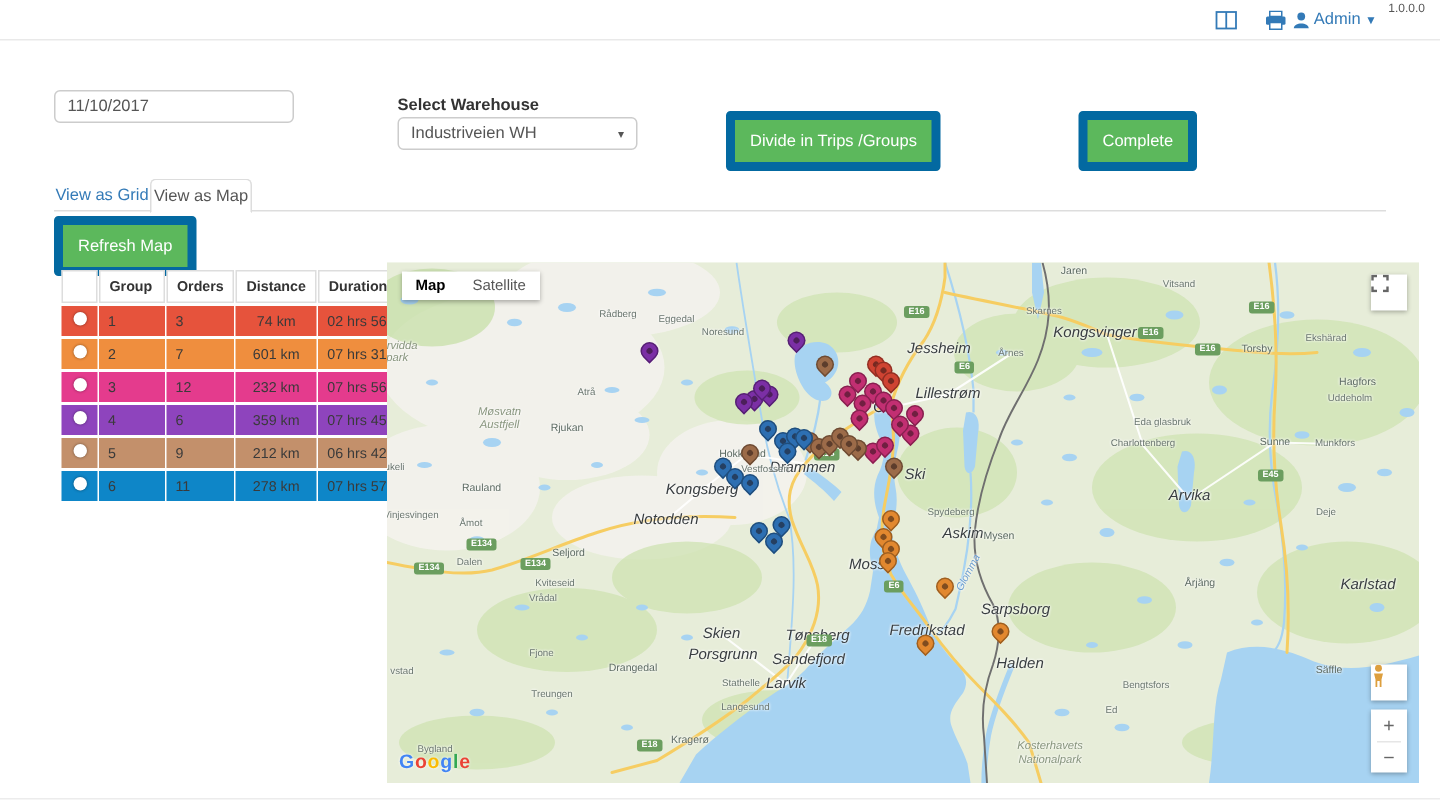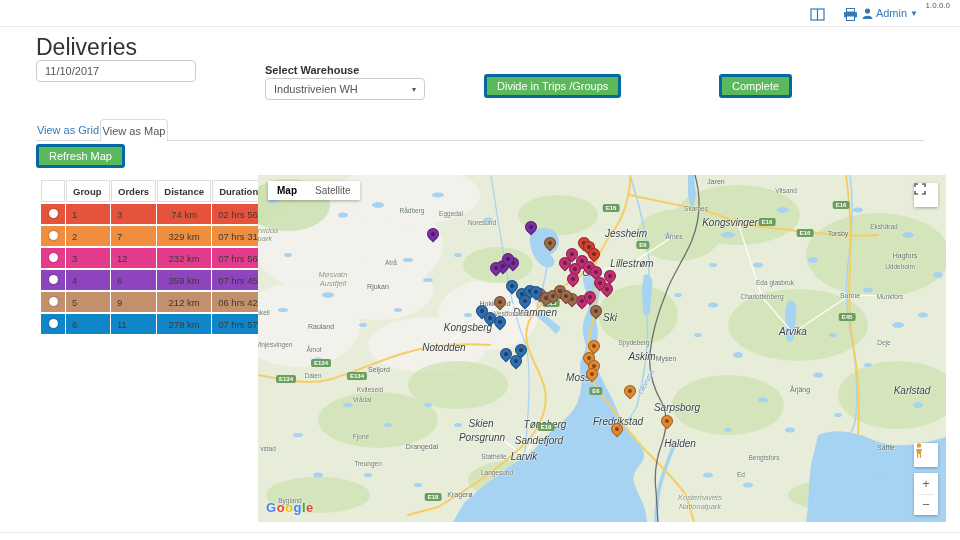--- a/index.html
+++ b/index.html
@@ -8,21 +8,21 @@
   .version{position:absolute;top:1px;right:10px;font-size:8px;color:#555;}
   .topbar{position:absolute;top:0;left:0;right:0;height:26px;border-bottom:1px solid #e9e9e9;}
   .top-icon{position:absolute;top:7px;cursor:pointer;}
   .admin{position:absolute;top:7px;right:42px;color:#337ab7;font-size:11px;cursor:pointer;display:flex;align-items:center;gap:3px;}
   .caret{font-size:8px;}
   
   .page-title{position:absolute;left:36px;top:34px;font-size:23px;color:#333;font-weight:400;}
   .field-label{position:absolute;font-size:11px;font-weight:bold;color:#333;}
   .tbox{position:absolute;height:20px;border:1px solid #ccc;border-radius:4px;background:#fff;font-size:11px;color:#555;display:flex;align-items:center;padding:0 8px;}
   .sel{justify-content:space-between;cursor:pointer;}
-  .btn{position:absolute;background:#5cb85c;border:3px solid #0369a1;border-radius:3px;color:#fff;font-size:11px;padding:3px 10px;cursor:pointer;}
+  .btn{position:absolute;background:#5cb85c;border:6px solid #0369a1;border-radius:3px;color:#fff;font-size:11px;padding:8px 10px;cursor:pointer;}
   
   .tabline{position:absolute;left:36px;right:36px;top:140px;height:1px;background:#ddd;}
   .tab{position:absolute;top:119px;height:21px;display:flex;align-items:center;justify-content:center;font-size:11px;cursor:pointer;z-index:2;}
   .tab-inactive{left:36px;width:64px;color:#337ab7;}
   .tab-active{left:100px;width:66px;color:#555;background:#fff;border:1px solid #ddd;border-bottom:1px solid #fff;border-radius:4px 4px 0 0;}
   
   .grp-table{position:absolute;left:40px;top:178px;border-collapse:separate;border-spacing:1px 2px;font-size:9.5px;}
   .grp-table th{border:1px solid #ddd;background:#fff;font-weight:bold;padding:3px 6px;text-align:left;height:14px;color:#333;}
   .grp-table td{padding:3px 6px;height:14px;color:#3a3a3a;}
   .grp-table th.c0,.grp-table td.c0{width:16px;text-align:center;padding:3px 3px;}
@@ -81,21 +81,20 @@
     <div class="admin">
       <svg width="11" height="11">
           <circle cx="5.5" cy="3" r="2.6" fill="#337ab7"></circle>
           <path d="M0.5,11 C0.5,6.5 10.5,6.5 10.5,11 Z" fill="#337ab7"></path>
         </svg>
       <span>Admin</span>
       <span class="caret">▼</span>
     </div>
   </div>
 
-  <div class="page-title">Deliveries</div>
 
   <div class="field-label" style="left:36px;top:64px;">Select Date</div>
   <div class="tbox" style="left:36px;top:60px;width:142px;">
     <span>11/10/2017</span>
   </div>
 
   <div class="field-label" style="left:265px;top:64px;">Select Warehouse</div>
   <div class="tbox sel" style="left:265px;top:78px;width:142px;">
     <span>Industriveien WH</span>
     <span style="font-size:8px;color:#555;">▾</span>
@@ -125,21 +124,21 @@
           <td class="c0"><span class="radio"></span></td>
           <td class="c1">1</td>
           <td class="c2">3</td>
           <td class="c3">74 km</td>
           <td class="c4">02 hrs 56 mins</td>
         </tr>
         <tr style="background: rgb(239, 142, 62);">
           <td class="c0"><span class="radio"></span></td>
           <td class="c1">2</td>
           <td class="c2">7</td>
-          <td class="c3">329 km</td>
+          <td class="c3">601 km</td>
           <td class="c4">07 hrs 31 mins</td>
         </tr>
         <tr style="background: rgb(228, 59, 141);">
           <td class="c0"><span class="radio"></span></td>
           <td class="c1">3</td>
           <td class="c2">12</td>
           <td class="c3">232 km</td>
           <td class="c4">07 hrs 56 mins</td>
         </tr>
         <tr style="background: rgb(142, 68, 189);">

